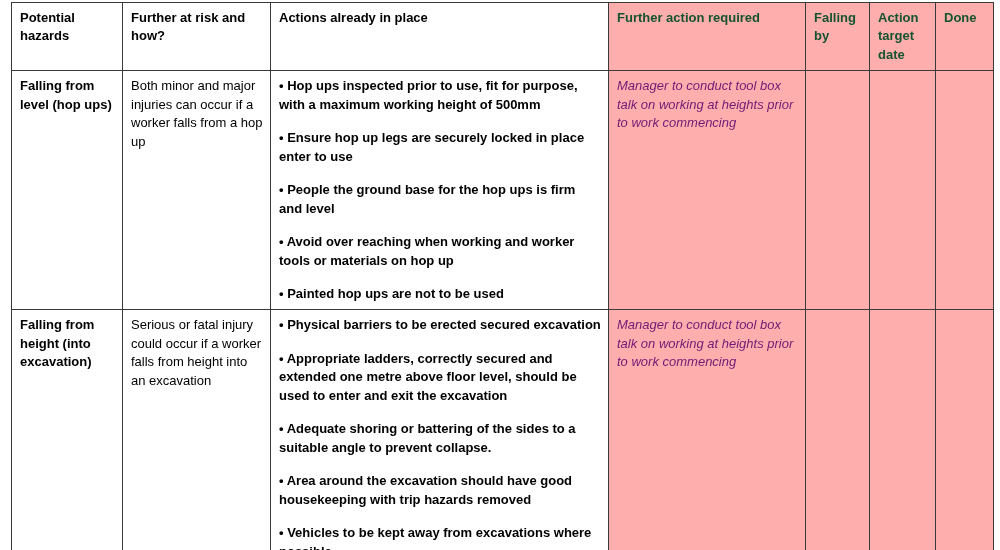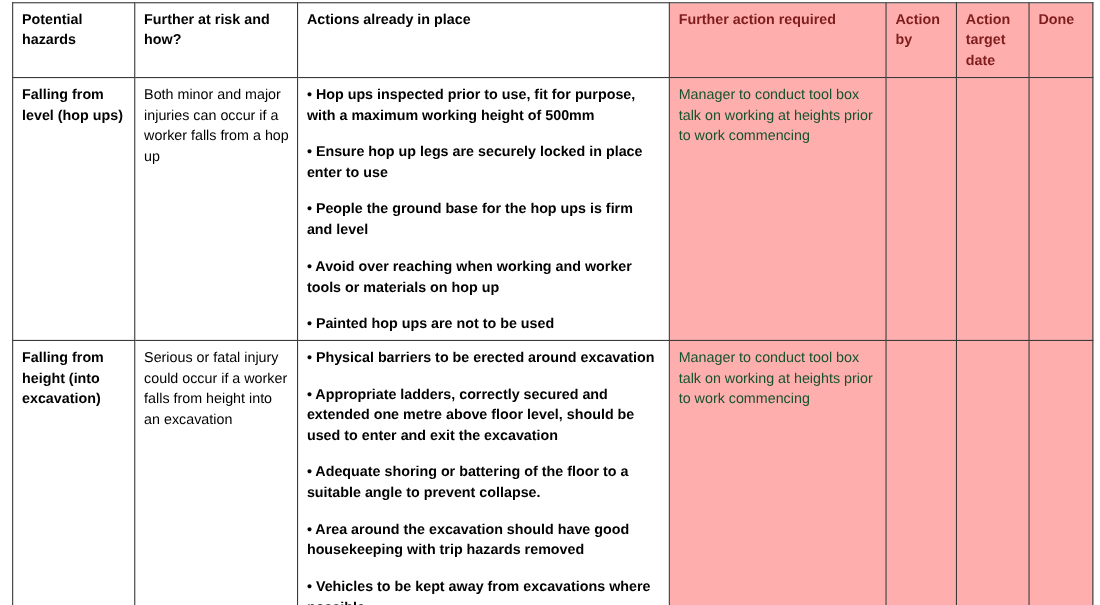--- a/index.html
+++ b/index.html
@@ -61,21 +61,21 @@
     padding-top: 7px;
     vertical-align: top;
   }
 
   
   .pink {
     background: #ffaeae !important;
     color: #7c1c22;
   }
   thead th.pink {
-    color: #7f1d1d;
+    color: #14532d;
   }
 
   
   tbody td {
     height: 213px;
   }
   tbody tr.row-2 td {
     height: 262px;
   }
 
@@ -91,21 +91,22 @@
   .bullets p:last-child {
     margin-bottom: 0;
   }
 
   .para {
     margin: 0;
   }
 
   .further-text {
     margin: 0;
-    color: #14532d;
+    color: #701a75;
+    font-style: italic;
   }
 </style>
 </head>
 <body>
 
 <div id="sheet">
 
   <table class="risk-table">
     <colgroup>
       <col class="c-hazard">
@@ -116,21 +117,21 @@
       <col class="c-target">
       <col class="c-done">
     </colgroup>
 
     <thead>
       <tr>
         <th>Potential hazards</th>
         <th>Further at risk and how?</th>
         <th>Actions already in place</th>
         <th class="pink">Further action required</th>
-        <th class="pink">Action by</th>
+        <th class="pink">Falling by</th>
         <th class="pink">Action target date</th>
         <th class="pink">Done</th>
       </tr>
     </thead>
 
     <tbody>
 
       <tr class="row-1">
         <td class="hazard">Falling from level (hop ups)</td>
         <td>Both minor and major injuries can occur if a worker falls from a hop up</td>
@@ -146,23 +147,23 @@
         </td>
         <td class="pink"></td>
         <td class="pink"></td>
         <td class="pink"></td>
       </tr>
 
       <tr class="row-2">
         <td class="hazard">Falling from height (into excavation)</td>
         <td>Serious or fatal injury could occur if a worker falls from height into an excavation</td>
         <td class="bullets">
-          <p class="para">• Physical barriers to be erected around excavation</p>
+          <p class="para">• Physical barriers to be erected secured excavation</p>
           <p class="para">• Appropriate ladders, correctly secured and extended one metre above floor level, should be used to enter and exit the excavation</p>
-          <p class="para">• Adequate shoring or battering of the floor to a suitable angle to prevent collapse.</p>
+          <p class="para">• Adequate shoring or battering of the sides to a suitable angle to prevent collapse.</p>
           <p class="para">• Area around the excavation should have good housekeeping with trip hazards removed</p>
           <p class="para">• Vehicles to be kept away from excavations where possible</p>
         </td>
         <td class="pink">
           <p class="further-text">Manager to conduct tool box talk on working at heights prior to work commencing</p>
         </td>
         <td class="pink"></td>
         <td class="pink"></td>
         <td class="pink"></td>
       </tr>

